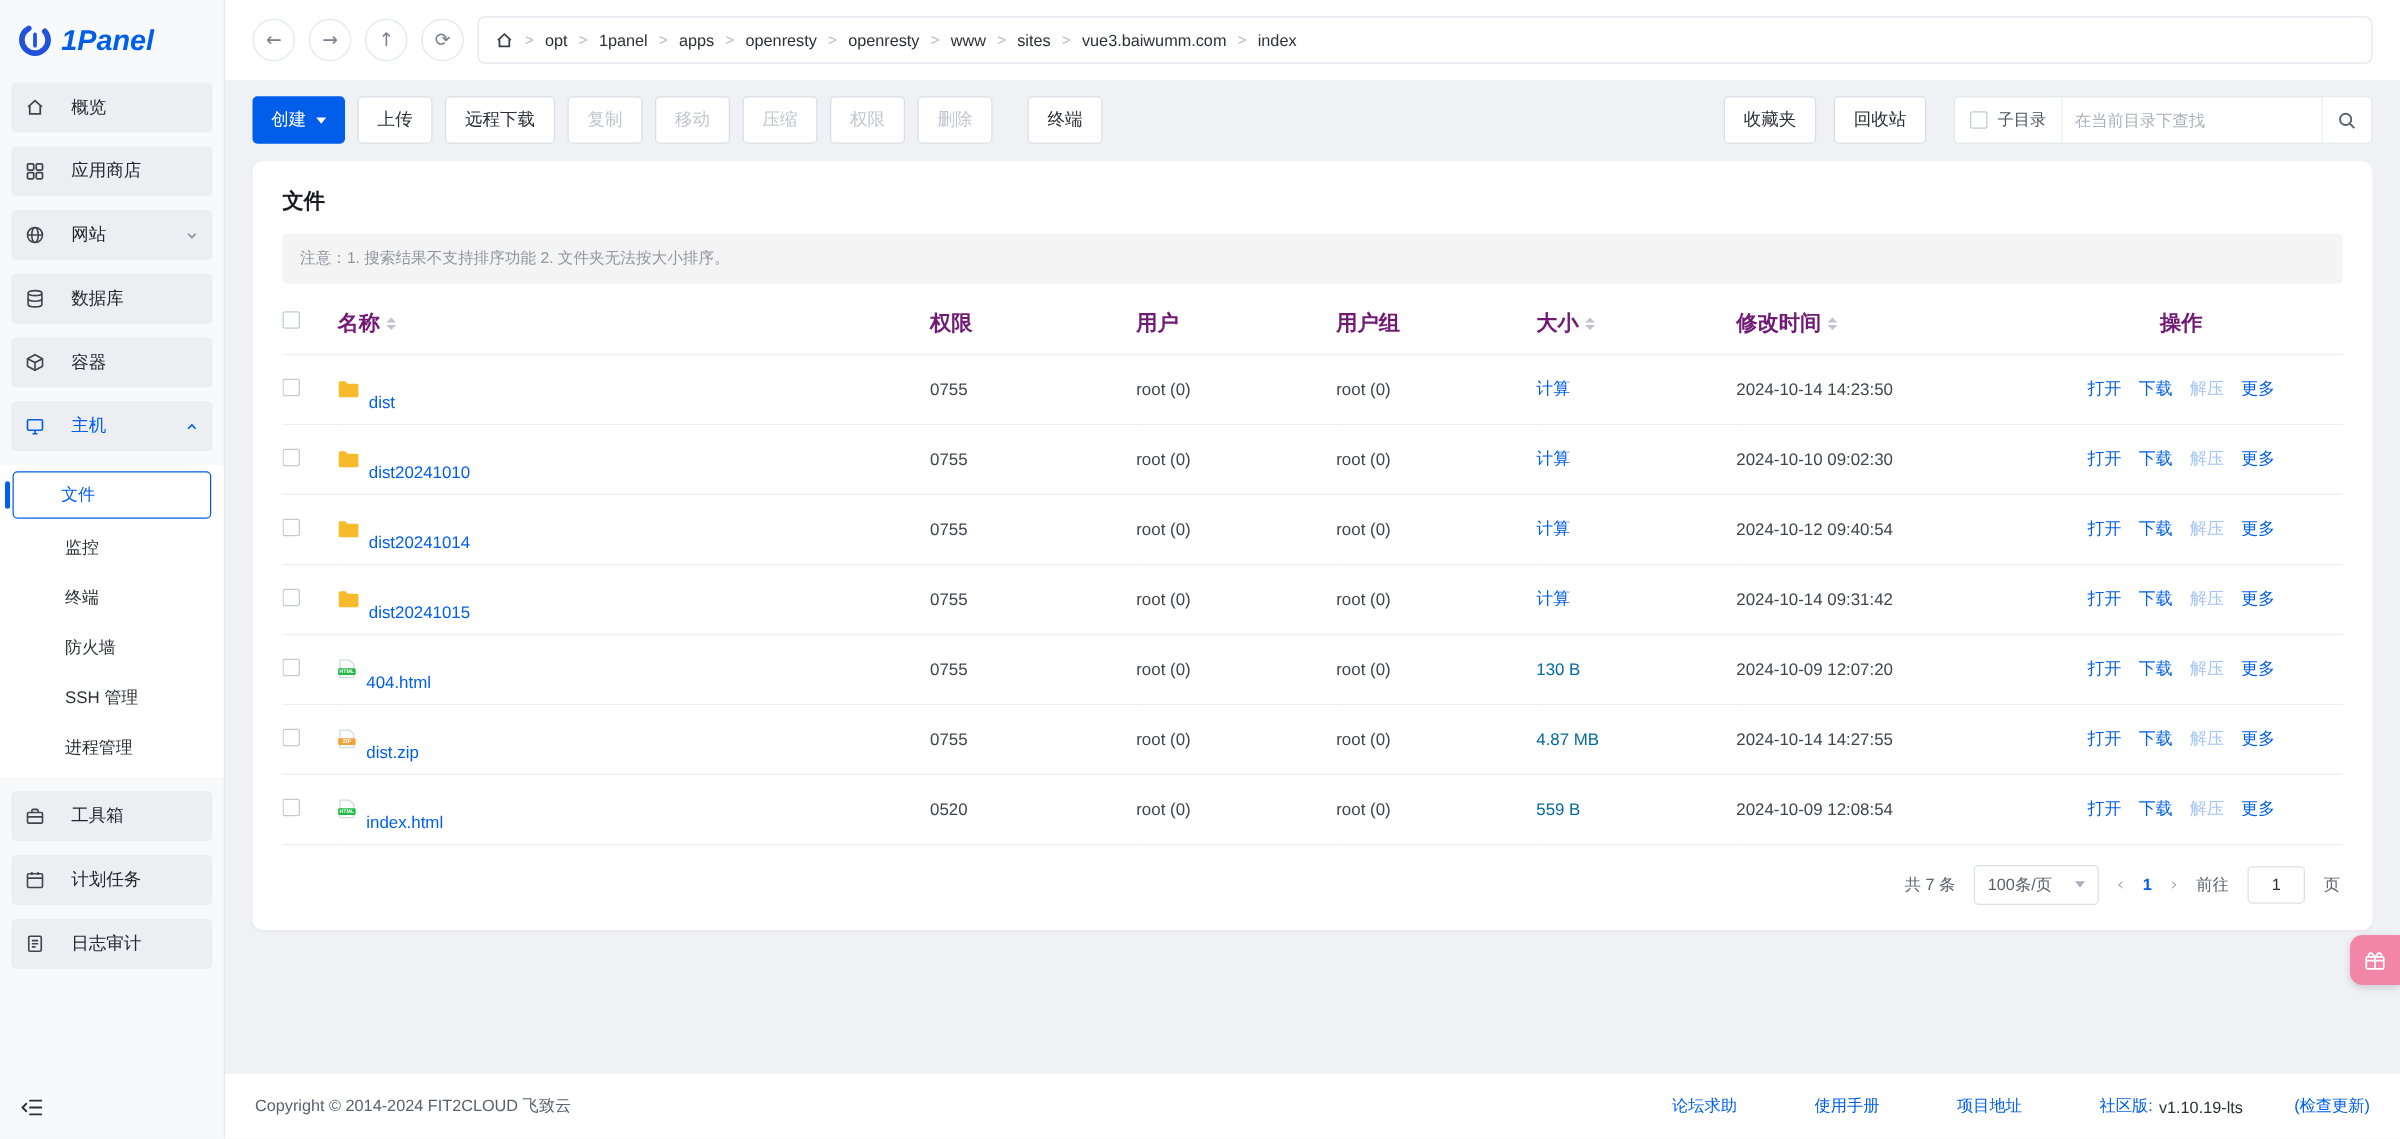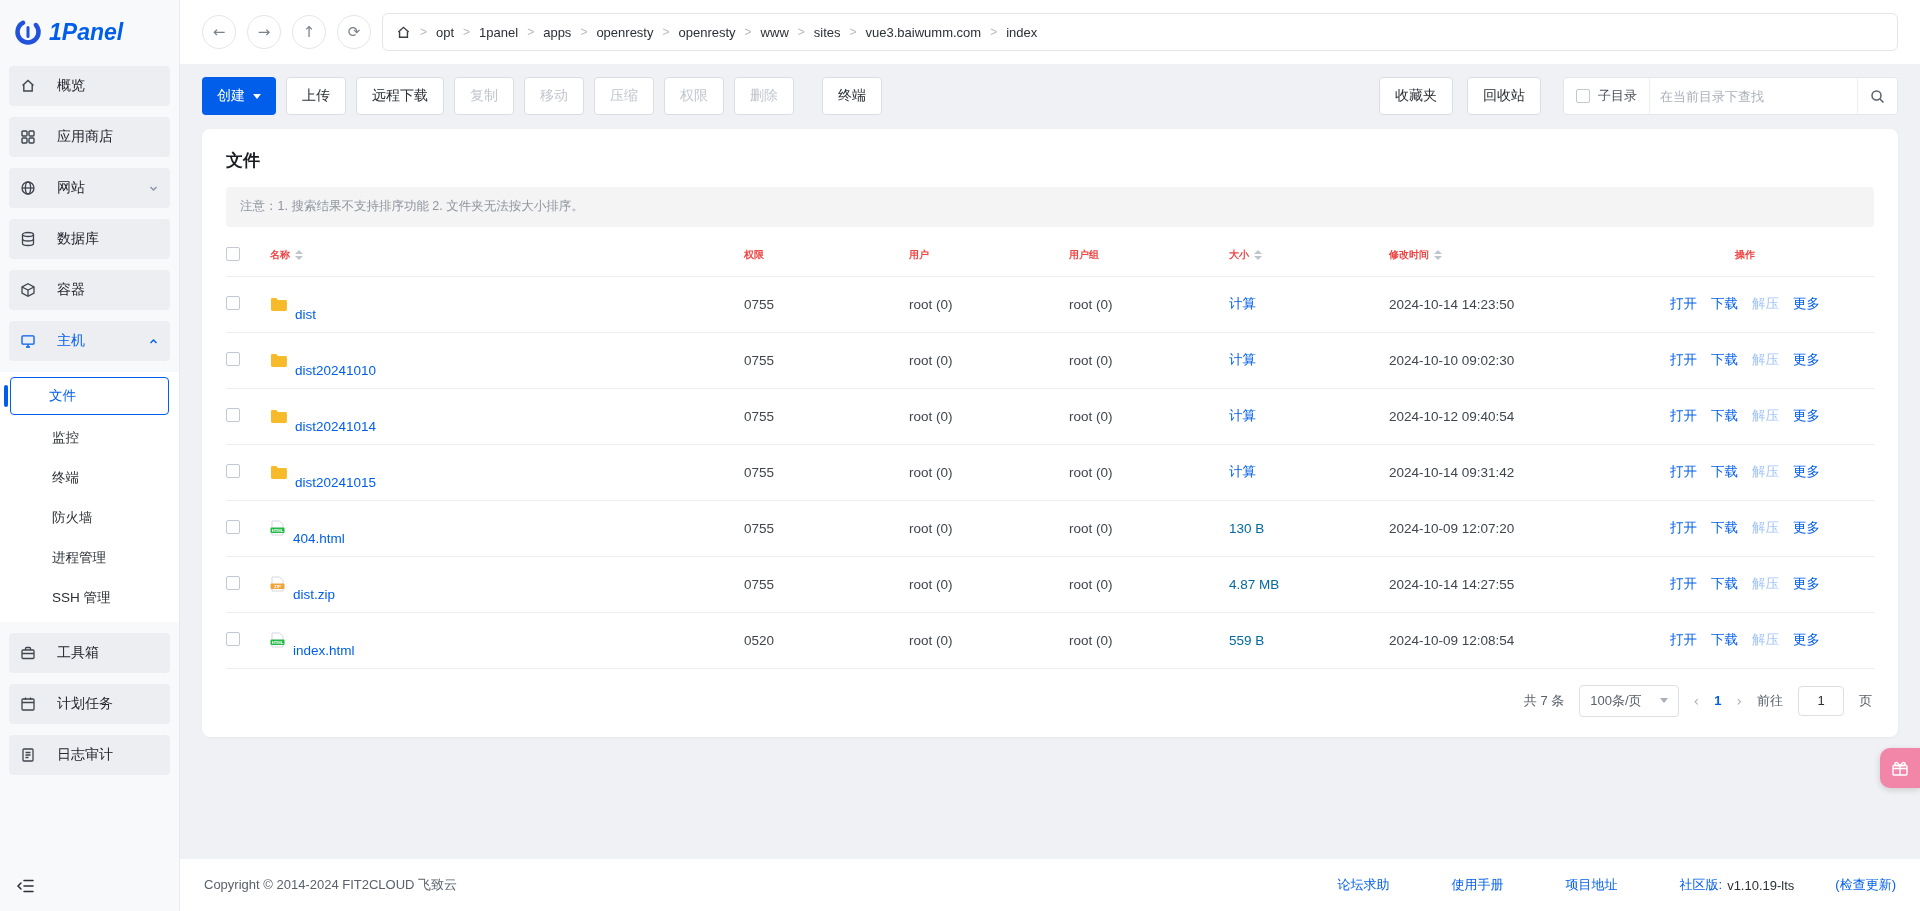--- a/index.html
+++ b/index.html
@@ -54,21 +54,21 @@
   .cb { width:14px; height:14px; min-width:14px; border:1px solid #c3c9d2; border-radius:2px; background:#fff; display:inline-block; }
   .search-input { border:none; outline:none; width:208px; height:36px; font-size:13px; color:#2b2f36; padding:0 10px; border-left:1px solid #eceef2; font-family:inherit; }
   .search-input::placeholder { color:#aab0ba; }
   .search-btn { width:40px; height:38px; display:flex; align-items:center; justify-content:center; color:#596069; border-left:1px solid #eceef2; cursor:pointer; background:#fff; }
 
   .card { background:#fff; border-radius:8px; padding:18px 24px 6px; box-shadow:0 1px 3px rgba(15,23,42,.04); }
   .card-title { font-size:17px; font-weight:700; color:#181c22; margin:2px 0 15px; }
   .notice { background:#f4f4f5; color:#8f959e; font-size:12.5px; border-radius:4px; padding:11px 14px; line-height:1.4; }
 
   table.files { width:100%; border-collapse:collapse; table-layout:fixed; margin-top:6px; }
-  .files th { font-size:10px; font-weight:700; color:#ef4444; text-align:left; padding:14px 8px 13px 0; border-bottom:1px solid #ebeef5; white-space:nowrap; }
+  .files th { font-size:17px; font-weight:700; color:#701a75; text-align:left; padding:14px 8px 13px 0; border-bottom:1px solid #ebeef5; white-space:nowrap; }
   .files th.c-actions { text-align:center; }
   .files td { font-size:13.5px; color:#3f454e; padding:10px 8px 10px 0; border-bottom:1px solid #ebeef5; white-space:nowrap; overflow:hidden; text-overflow:ellipsis; }
   .files td.c-actions { text-align:center; overflow:visible; }
   .name-wrap { display:flex; align-items:center; gap:8px; }
   .ficon { display:flex; }
   a.flink { color:#005eeb; text-decoration:none; cursor:pointer;margin-top:20px; }
   a.calc { color:#005eeb; text-decoration:none; cursor:pointer; }
   .size-text { color:#0369a1; }
   a.act { color:#005eeb; text-decoration:none; margin:0 7px; cursor:pointer; }
   a.act.disabled { color:#a3c5f6; cursor:default; }
@@ -186,24 +186,24 @@
           <div class="sub-item">
             <span>监控</span>
           </div>
           <div class="sub-item">
             <span>终端</span>
           </div>
           <div class="sub-item">
             <span>防火墙</span>
           </div>
           <div class="sub-item">
+            <span>SSH 管理</span>
+          </div>
+          <div class="sub-item">
             <span>进程管理</span>
-          </div>
-          <div class="sub-item">
-            <span>SSH 管理</span>
           </div>
         </div>
       </div>
 
       <div class="side-item">
         <span class="sicon">
             <svg width="16" height="16" viewBox="0 0 16 16" fill="none" stroke="currentColor" stroke-width="1.3">
               <rect x="2" y="5" width="12" height="8.5" rx="1"></rect>
               <path d="M5.5 5V3.5c0-.6.4-1 1-1h3c.6 0 1 .4 1 1V5M2 8.5h12"></path>
             </svg>

